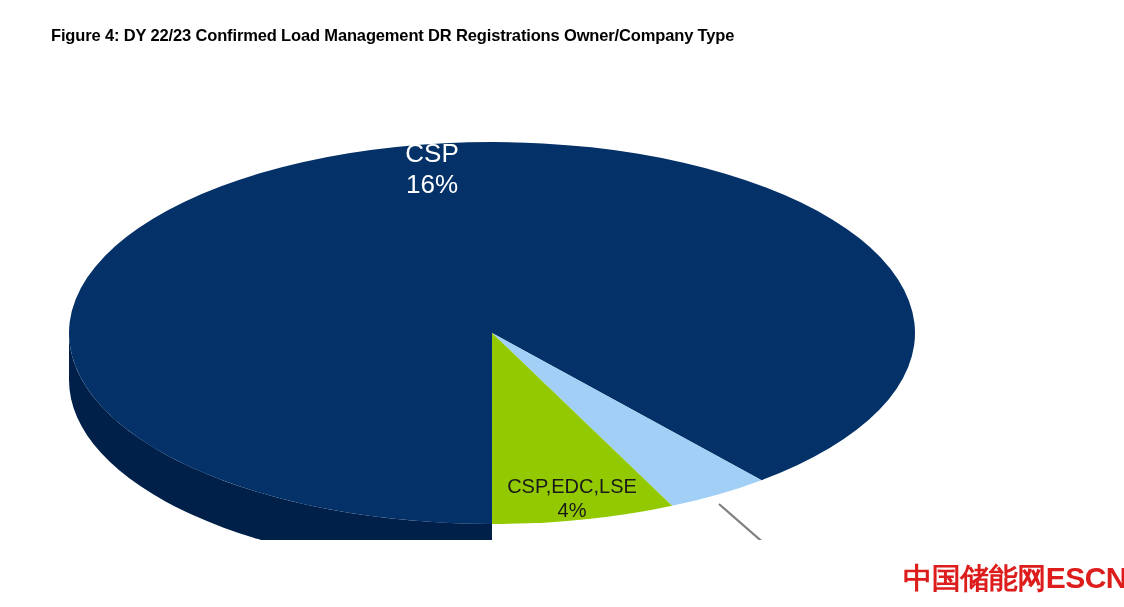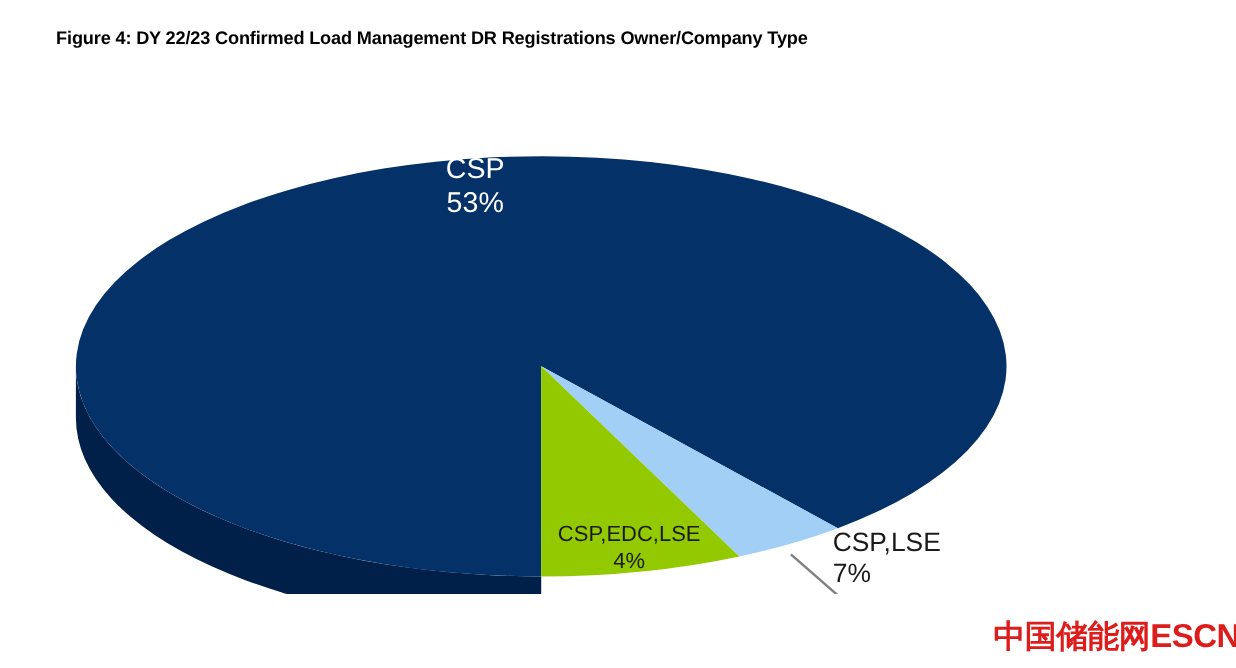--- a/index.html
+++ b/index.html
@@ -135,32 +135,28 @@
         </g>
 
       <line x1="702" y1="444" x2="757" y2="492" stroke="#808080" stroke-width="2.2"></line>
       <line x1="755" y1="492" x2="772" y2="492" stroke="#808080" stroke-width="2.2"></line>
     <line x1="627.901025110906" y1="516.4001015303007" x2="757" y2="492" stroke="#808080" stroke-width="2.2"></line>
         <line x1="755" y1="492" x2="772" y2="492" stroke="#808080" stroke-width="2.2"></line>
       </svg>
 
     <div class="slice-label" id="label-csp">
       <span class="lbl-name">CSP</span>
-      <span class="lbl-pct">53%</span>
+      <span class="lbl-pct">16%</span>
     </div>
 
     <div class="slice-label" id="label-cspedclse">
       <span class="lbl-name">CSP,EDC,LSE</span>
       <span class="lbl-pct">4%</span>
     </div>
 
-    <div class="slice-label" id="label-csplse">
-      <span class="lbl-name">CSP,LSE</span>
-      <span class="lbl-pct">7%</span>
-    </div>
 
   </div>
 
   <div id="watermark">
     <span id="watermark-cjk">中国储能网</span>
     <span id="watermark-latin">ESCN</span>
   </div>
 
 </div>
 

